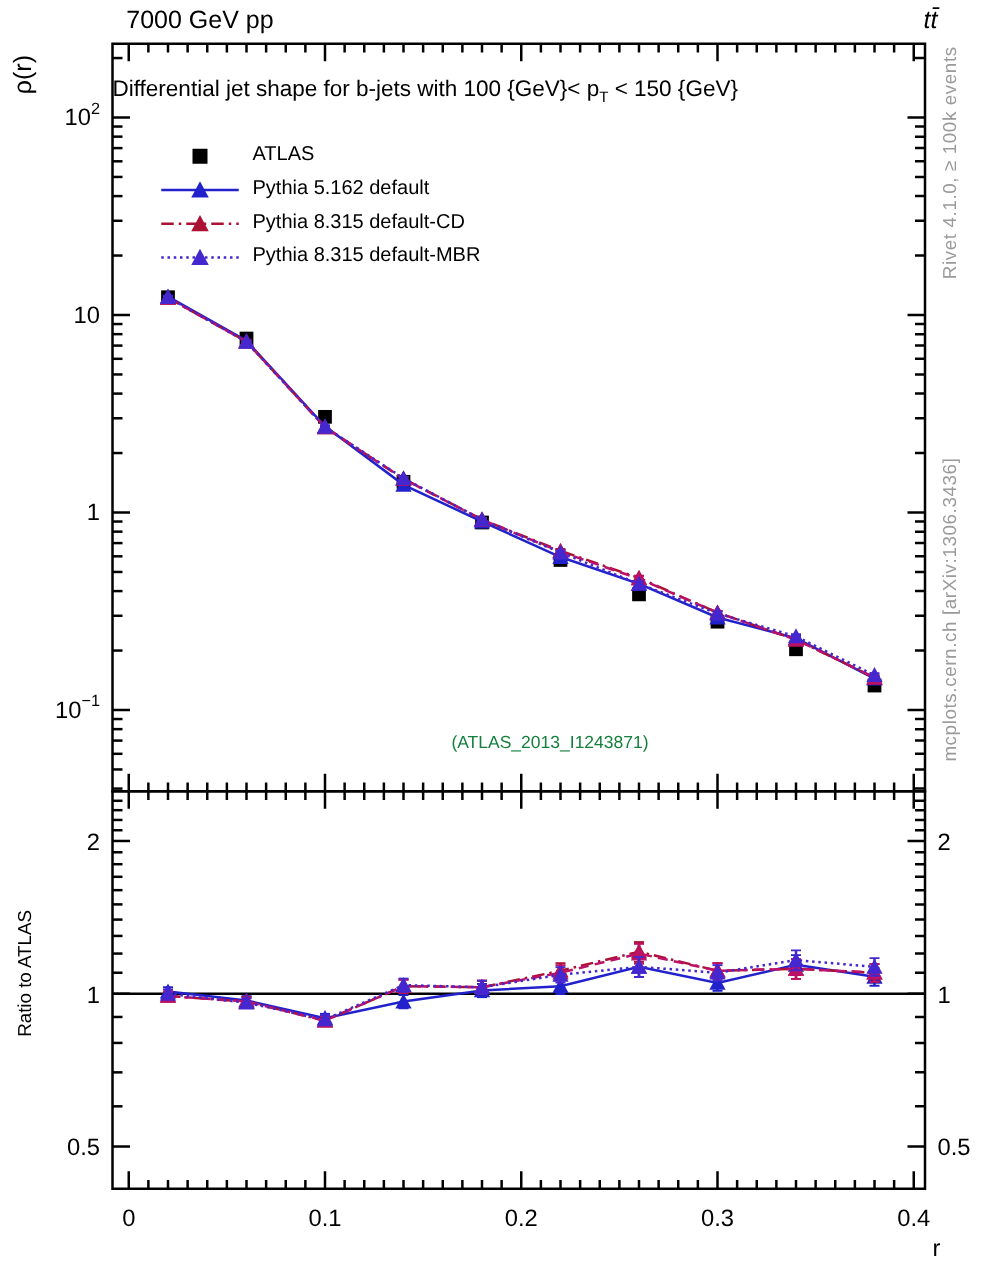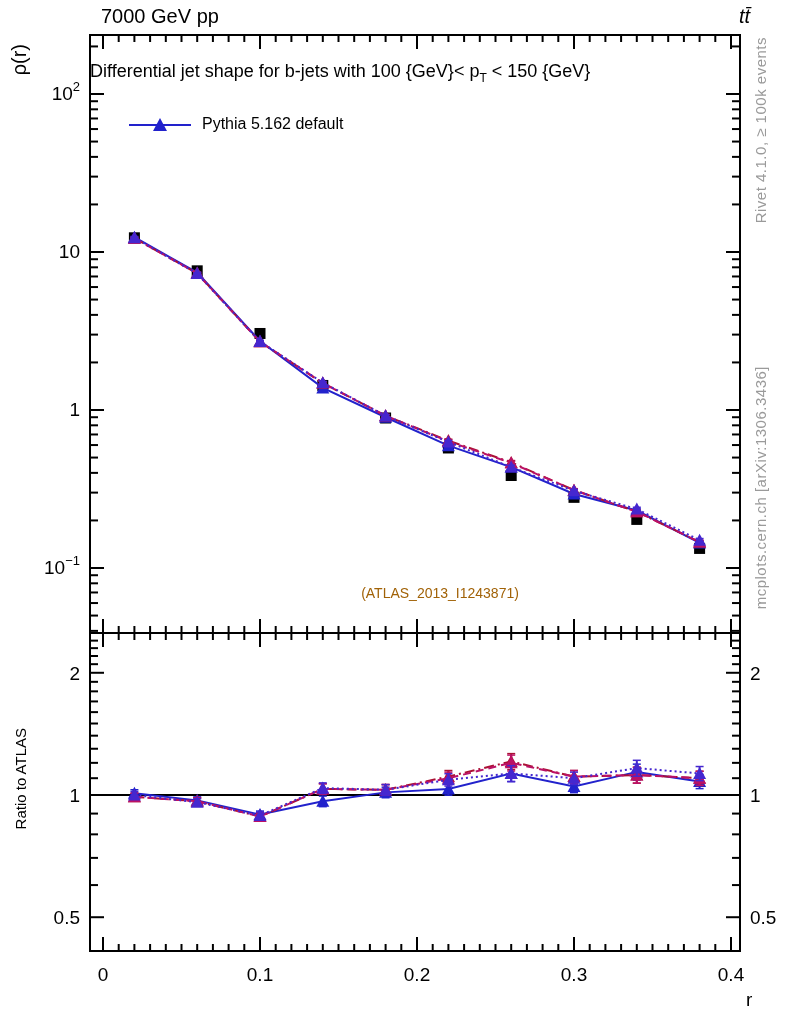--- a/index.html
+++ b/index.html
@@ -8,21 +8,21 @@
   .abs{position:absolute;white-space:nowrap;}
   .vtext{writing-mode:vertical-rl;transform:rotate(180deg);}
   .hdr{font-size:20px;top:5px;}
   .hdr-left{left:101px;}
   .hdr-right{right:36px;font-style:italic;}
   .plot-title{left:90px;top:61px;font-size:18px;width:662px;overflow:hidden;}
   .plot-title sub{font-size:12px;}
   .ylab-main{left:8px;top:44px;font-size:20px;}
   .ylab-ratio{left:12px;top:728px;font-size:15px;}
   .xlab{left:746px;top:989px;font-size:19px;}
-  .watermark{left:290px;top:585px;width:300px;text-align:center;font-size:14px;color:#a16207;}
+  .watermark{left:290px;top:585px;width:300px;text-align:center;font-size:14px;color:#15803d;}
   .sidenote{color:#9a9a9a;font-size:15px;letter-spacing:.5px;}
   .side-top{left:752px;top:37px;}
   .side-bottom{left:752px;top:366px;}
   #plot-svg{position:absolute;left:0;top:0;}
   #legend{position:absolute;left:128px;top:110px;}
   .leg-row{display:flex;align-items:center;height:27px;}
   .leg-row svg{flex:0 0 64px;}
   .leg-label{margin-left:10px;font-size:16px;}
 </style>
 </head>
@@ -736,19 +736,39 @@
   <div class="abs vtext ylab-ratio">Ratio to ATLAS</div>
   <div class="abs xlab">r</div>
 
   <div class="abs watermark">(ATLAS_2013_I1243871)</div>
   <div class="abs vtext sidenote side-top">Rivet 4.1.0, ≥ 100k events</div>
   <div class="abs vtext sidenote side-bottom">mcplots.cern.ch [arXiv:1306.3436]</div>
 
   <div id="legend">
       <div class="leg-row">
         <svg width="64" height="20">
+          <rect x="26" y="5" width="12" height="12" fill="#000000"></rect>
+        </svg>
+        <span class="leg-label">ATLAS</span>
+      </div>
+      <div class="leg-row">
+        <svg width="64" height="20">
           <line x1="1" y1="11" x2="63" y2="11" stroke="#2222cc" stroke-width="2"></line>
           <polygon points="32,4 25,17 39,17" fill="#2222cc"></polygon>
         </svg>
         <span class="leg-label">Pythia 5.162 default</span>
       </div>
+      <div class="leg-row">
+        <svg width="64" height="20">
+          <line x1="1" y1="11" x2="63" y2="11" stroke="#aa1133" stroke-width="2" stroke-dasharray="10 4 2 4"></line>
+          <polygon points="32,4 25,17 39,17" fill="#aa1133"></polygon>
+        </svg>
+        <span class="leg-label">Pythia 8.315 default-CD</span>
+      </div>
+      <div class="leg-row">
+        <svg width="64" height="20">
+          <line x1="1" y1="11" x2="63" y2="11" stroke="#4527cf" stroke-width="2" stroke-dasharray="2 3"></line>
+          <polygon points="32,4 25,17 39,17" fill="#4527cf"></polygon>
+        </svg>
+        <span class="leg-label">Pythia 8.315 default-MBR</span>
+      </div>
     </div>
 </div>
 
 </body></html>

